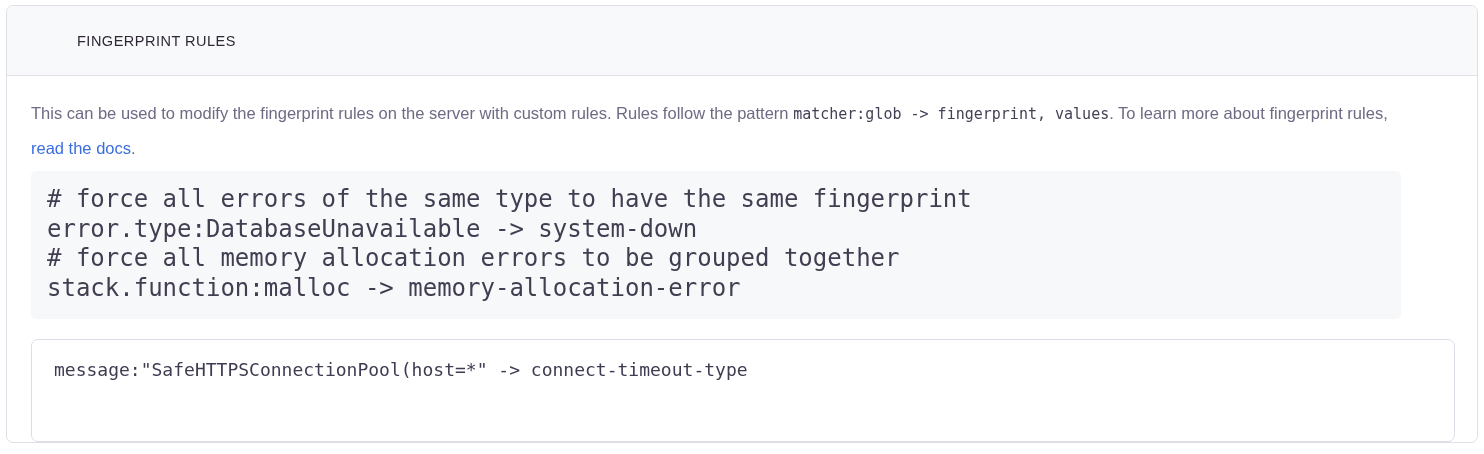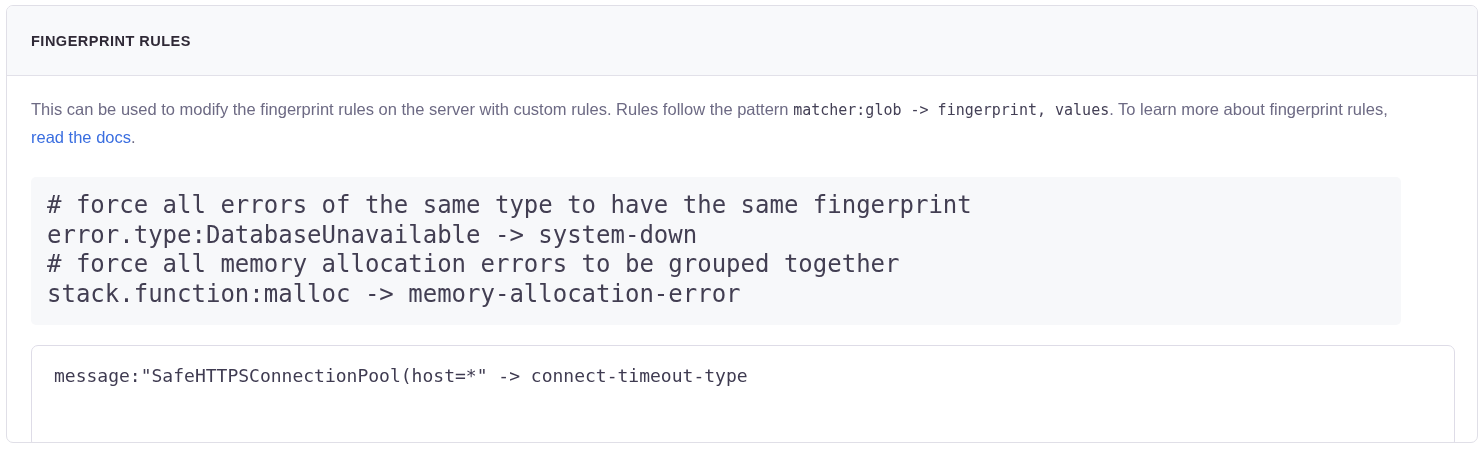--- a/index.html
+++ b/index.html
@@ -33,35 +33,36 @@
     box-sizing: border-box;
     background: #f8f9fb;
     border-bottom: 1px solid #e2e1e9;
     display: flex;
     align-items: center;
     padding: 0 24px;
   }
 
   .panel-title {
     font-size: 14.5px;
-    font-weight: bold;
+    font-weight: normal;
     letter-spacing: 0.5px;
     color: #2f2936;
     text-transform: uppercase;
+    margin-left: 46px;
   }
 
   .panel-body {
     padding: 20px 24px 0 24px;
   }
 
   .description {
     font-size: 16.5px;
-    line-height: 27px;
+    line-height: 34px;
     color: #6d6a84;
-    margin: 0 0 26px 0;
+    margin: 0 0 6px 0;
     max-width: 1360px;
   }
 
   .description .inline-code {
     font-family: "DejaVu Sans Mono", "Liberation Mono", monospace;
     font-size: 15px;
     color: #433f55;
     white-space: pre;
   }
 

